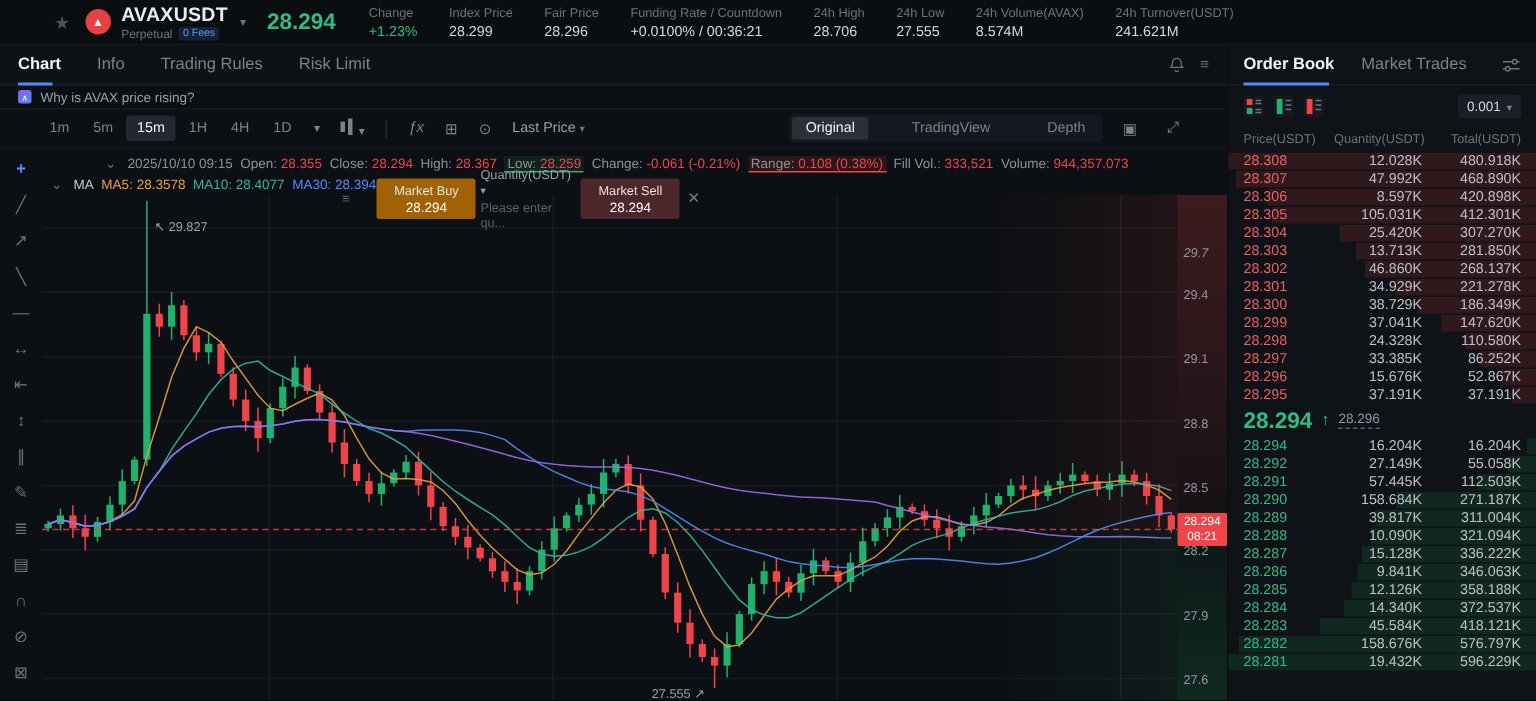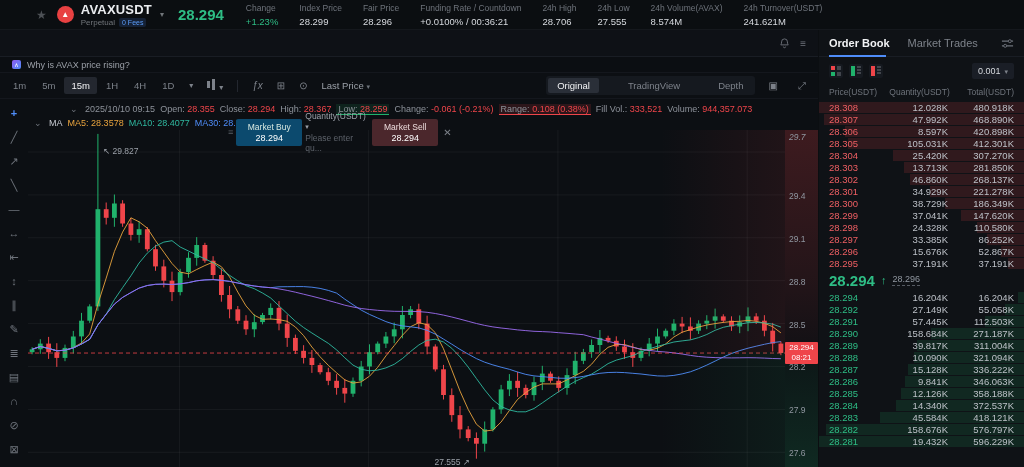--- a/index.html
+++ b/index.html
@@ -39,21 +39,21 @@
   .tab-icons { margin-left:auto; display:flex; gap:10px; color:#6e737b; align-items:center; }
 
   
   .ai-banner { height:16px; display:flex; align-items:center; gap:6px; padding:0 12px;
                background:#0b0e12; border-bottom:1px solid #14171d; }
   .ai-icon { width:9px; height:9px; border-radius:2px; background:linear-gradient(135deg,#8f5bf0,#4f8df9);
              color:#fff; font-size:6px; display:flex; align-items:center; justify-content:center; }
   .ai-text { font-size:9px; color:#9ba0a8; }
 
   
-  .chart-toolbar { height:26px; display:flex; align-items:center; padding:0 6px; gap:2px;
+  .chart-toolbar { height:26px; display:flex; align-items:center; padding:0 26px; gap:2px;
                    border-bottom:1px solid #14171d; }
   .tf { font-size:9.5px; color:#7d828a; padding:3px 7px; border-radius:2px; cursor:pointer; }
   .tf.active { color:#f2f3f5; background:#23272f; }
   .tb-ico { color:#7d828a; font-size:10px; padding:0 6px; cursor:pointer; }
   .tb-sep { width:1px; height:12px; background:#23272f; margin:0 6px; }
   .mini-candle { display:inline-block; width:9px; height:11px; position:relative; }
   .mini-candle i { position:absolute; width:3px; background:#7d828a; }
   .price-src { font-size:9.5px; color:#9ba0a8; margin-left:6px; cursor:pointer; }
   .tb-right { margin-left:auto; display:flex; align-items:center; gap:8px; }
   .view-group { display:flex; background:#15191f; border-radius:3px; padding:2px;gap:20px; }
@@ -88,21 +88,21 @@
     background:linear-gradient(180deg,rgba(239,69,74,.22),rgba(239,69,74,.10) 45%,rgba(239,69,74,.03) 64%,
                rgba(32,178,108,.05) 68%,rgba(32,178,108,.16) 100%); }
   .ytick { position:absolute; left:4px; }
   .cur-tag { position:absolute; left:0; width:33px; background:#ef454a; color:#fff; font-size:8px;
              text-align:center; line-height:10px; border-radius:1px; z-index:6; padding:1px 0; }
 
   
   .trade-popup { position:absolute; left:228px; top:12px; display:flex; align-items:center; z-index:10; }
   .pp-handle { color:#5a5f66; font-size:9px; margin-right:3px; cursor:grab; }
   .pp-btn { width:66px; padding:3px 0; text-align:center; border-radius:2px; cursor:pointer; }
-  .pp-buy { background:#0c4a6e; color:#d9e9e1; }
+  .pp-buy { background:#a16207; color:#d9e9e1;margin-left:15px; }
   .pp-sell { background:#4b272c; color:#eddcdd; }
   .pp-btn .t { font-size:8.5px; } .pp-btn .p { font-size:9px; margin-top:1px; color:#fff; }
   .pp-qty { width:64px; margin:0 3px; }
   .pp-qty .t { font-size:8.5px; color:#9ba0a8; } .pp-qty .ph { font-size:8.5px; color:#5d626a; margin-top:2px; }
   .pp-close { color:#7d828a; font-size:10px; margin-left:5px; cursor:pointer; }
 
   
   .ob-tabs { height:27px; display:flex; align-items:center; padding:0 10px; border-bottom:1px solid #191d24; }
   .ob-tab { font-size:11px; color:#7d828a; margin-right:18px; height:27px; display:flex; align-items:center;
             position:relative; cursor:pointer; }
@@ -180,20 +180,26 @@
         </div>
         <div class="stat">
           <div class="lbl">24h Turnover(USDT)</div>
           <div class="val">241.621M</div>
         </div>
       </div>
   </div>
 
   <div class="left-panel">
     <div class="tabbar">
+      <span id="tab-container" style="display:flex">
+          <span class="tab active">Chart</span>
+          <span class="tab">Info</span>
+          <span class="tab">Trading Rules</span>
+          <span class="tab">Risk Limit</span>
+        </span>
       <div class="tab-icons">
         <span>
           <svg class="ico" width="11" height="11" viewBox="0 0 12 12">
               <path d="M6 1a3.2 3.2 0 0 0-3.2 3.2c0 2.4-.9 3.3-.9 3.3h8.2s-.9-.9-.9-3.3A3.2 3.2 0 0 0 6 1z M4.8 9.4a1.2 1.2 0 0 0 2.4 0" fill="none" stroke="#6e737b" stroke-width="1"></path>
             </svg>
         </span>
         <span style="font-size:10px">≡</span>
       </div>
     </div>
 
@@ -499,21 +505,21 @@
       <div class="heat-bot"></div>
 
       <div class="annot" id="annot-high" style="left: 102.94px; top: 46.8604px;">↖ 29.827</div>
       <div class="annot" id="annot-low" style="left: 434.44px; top: 357.707px;">27.555 ↗</div>
 
       <div class="price-axis" id="price-axis">
         <div class="cur-tag" id="cur-tag" style="top: 212.046px;">
           <div>28.294</div>
           <div>08:21</div>
         </div>
-      <div class="ytick" style="top: 2px; font-style: italic;">29.7</div>
+      <div class="ytick" style="top: 33px; font-style: italic;">29.7</div>
           <div class="ytick" style="top: 60.9122px;">29.4</div>
           <div class="ytick" style="top: 103.806px;">29.1</div>
           <div class="ytick" style="top: 146.699px;">28.8</div>
           <div class="ytick" style="top: 189.593px;">28.5</div>
           <div class="ytick" style="top: 232.486px;">28.2</div>
           <div class="ytick" style="top: 275.38px;">27.9</div>
           <div class="ytick" style="top: 318.273px;">27.6</div>
         </div>
     </div>
   </div>

